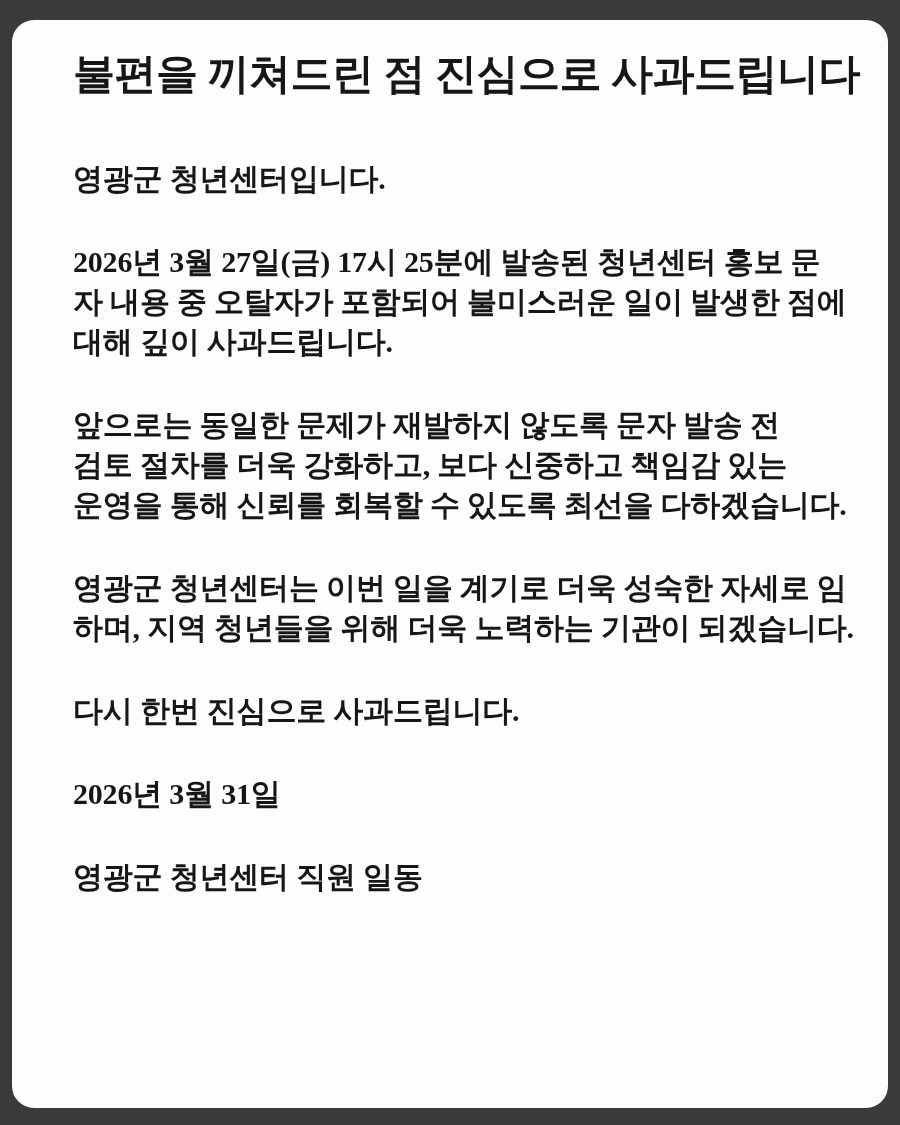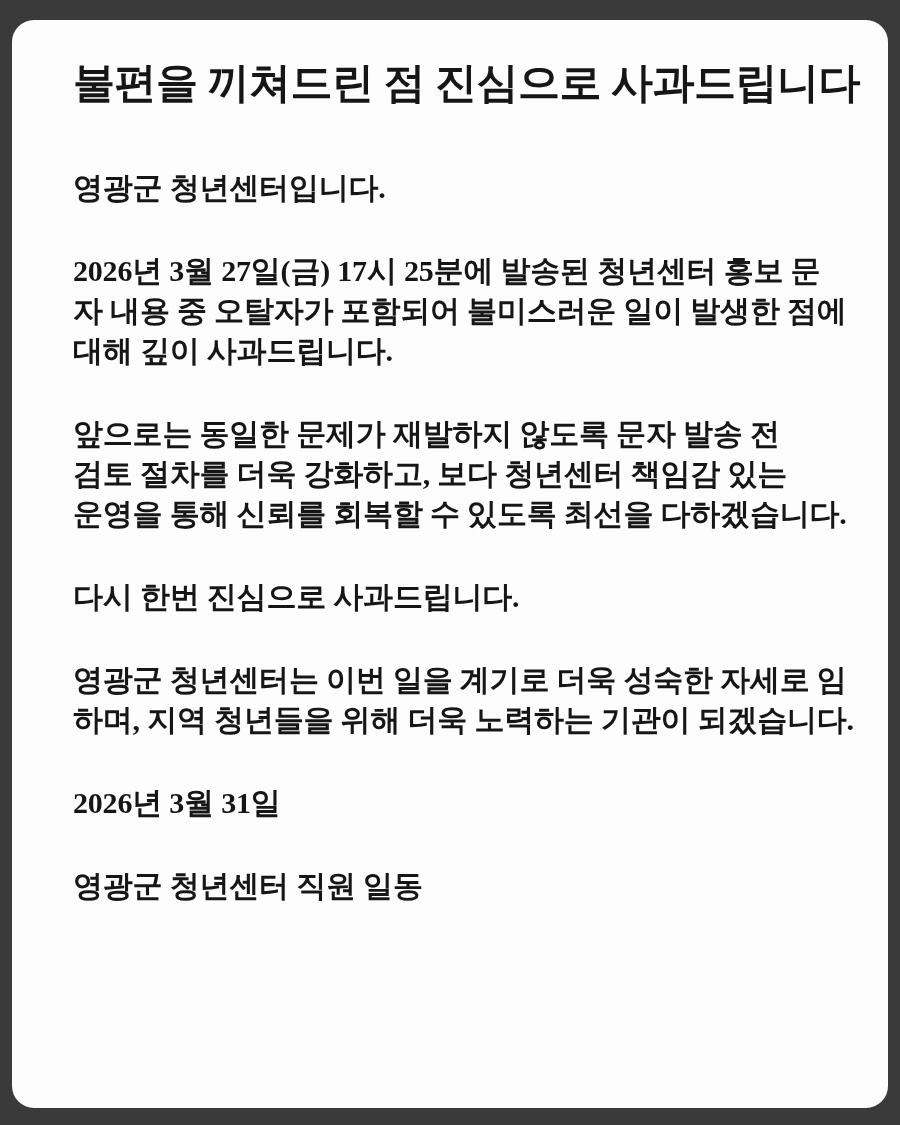--- a/index.html
+++ b/index.html
@@ -25,21 +25,21 @@
     background: var(--bg);
   }
   .card {
     position: absolute;
     left: 12px;
     top: 20px;
     width: 876px;
     height: 1088px;
     background: var(--card);
     border-radius: 22px;
-    padding: 35px 28px 60px 61px;
+    padding: 26px 28px 60px 61px;
     overflow: hidden;
   }
   .title {
     margin: 0 0 57px 0;
     font-size: 42px;
     line-height: 56px;
     font-weight: 700;
     letter-spacing: -0.5px;
     white-space: pre-line;
   }
@@ -60,21 +60,21 @@
 <body>
 
 <div class="page">
   <div class="card">
     <h1 class="title">불편을 끼쳐드린 점 진심으로 사과드립니다</h1>
     <p class="para">영광군 청년센터입니다.</p>
     <p class="para">2026년 3월 27일(금) 17시 25분에 발송된 청년센터 홍보 문
 자 내용 중 오탈자가 포함되어 불미스러운 일이 발생한 점에
 대해 깊이 사과드립니다.</p>
     <p class="para">앞으로는 동일한 문제가 재발하지 않도록 문자 발송 전
-검토 절차를 더욱 강화하고, 보다 청년센터 책임감 있는
+검토 절차를 더욱 강화하고, 보다 신중하고 책임감 있는
 운영을 통해 신뢰를 회복할 수 있도록 최선을 다하겠습니다.</p>
-    <p class="para">다시 한번 진심으로 사과드립니다.</p>
     <p class="para">영광군 청년센터는 이번 일을 계기로 더욱 성숙한 자세로 임
 하며, 지역 청년들을 위해 더욱 노력하는 기관이 되겠습니다.</p>
+    <p class="para">다시 한번 진심으로 사과드립니다.</p>
     <p class="para">2026년 3월 31일</p>
     <p class="para">영광군 청년센터 직원 일동</p>
   </div>
 </div>
 
 </body></html>

